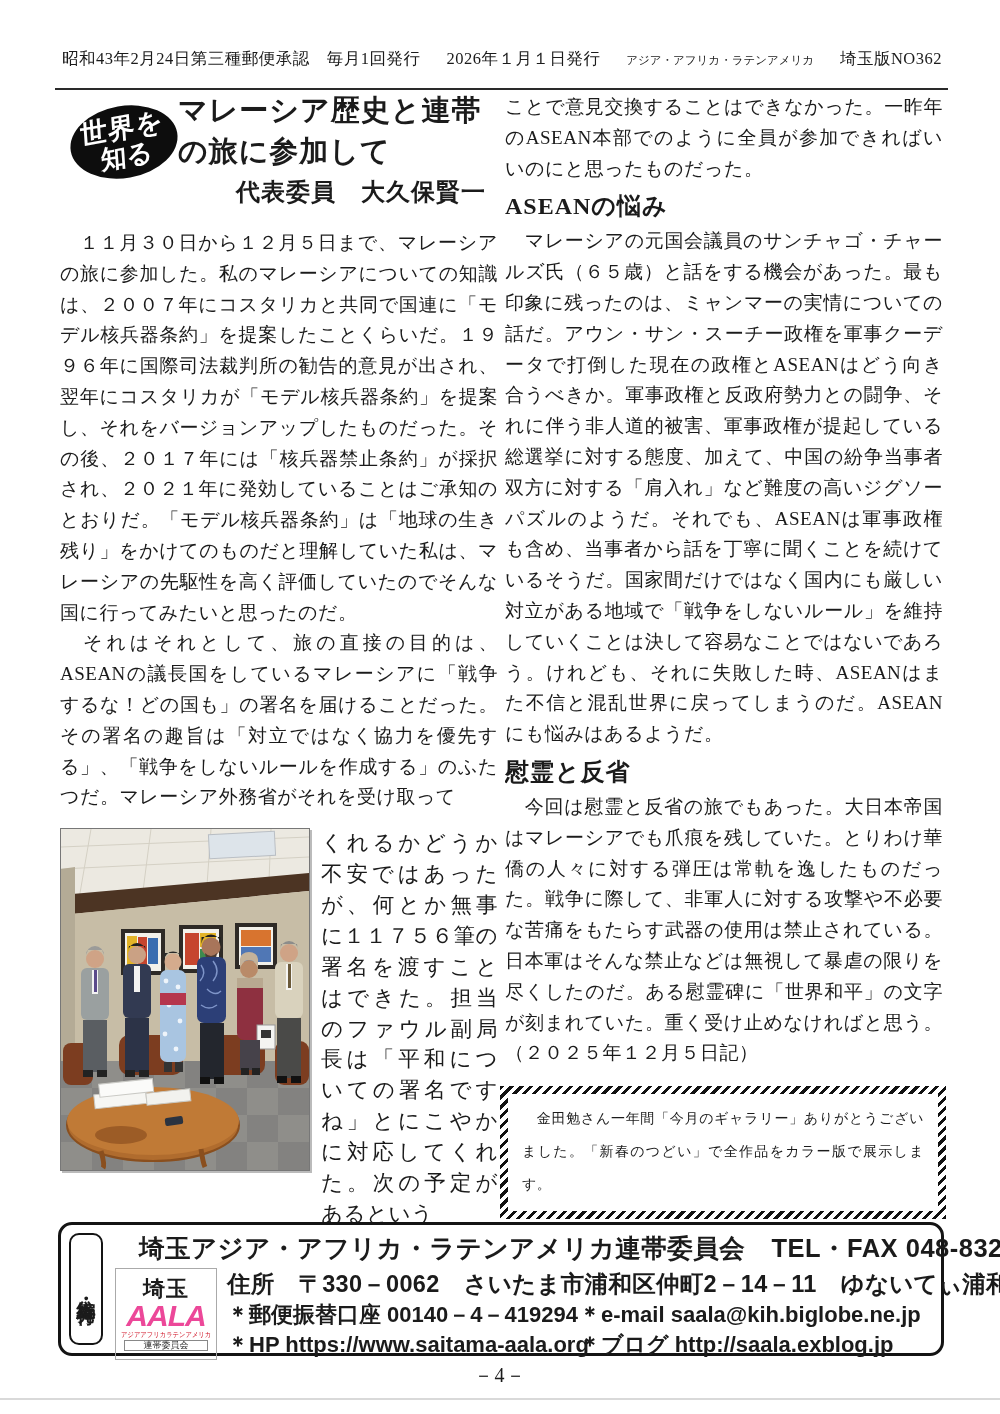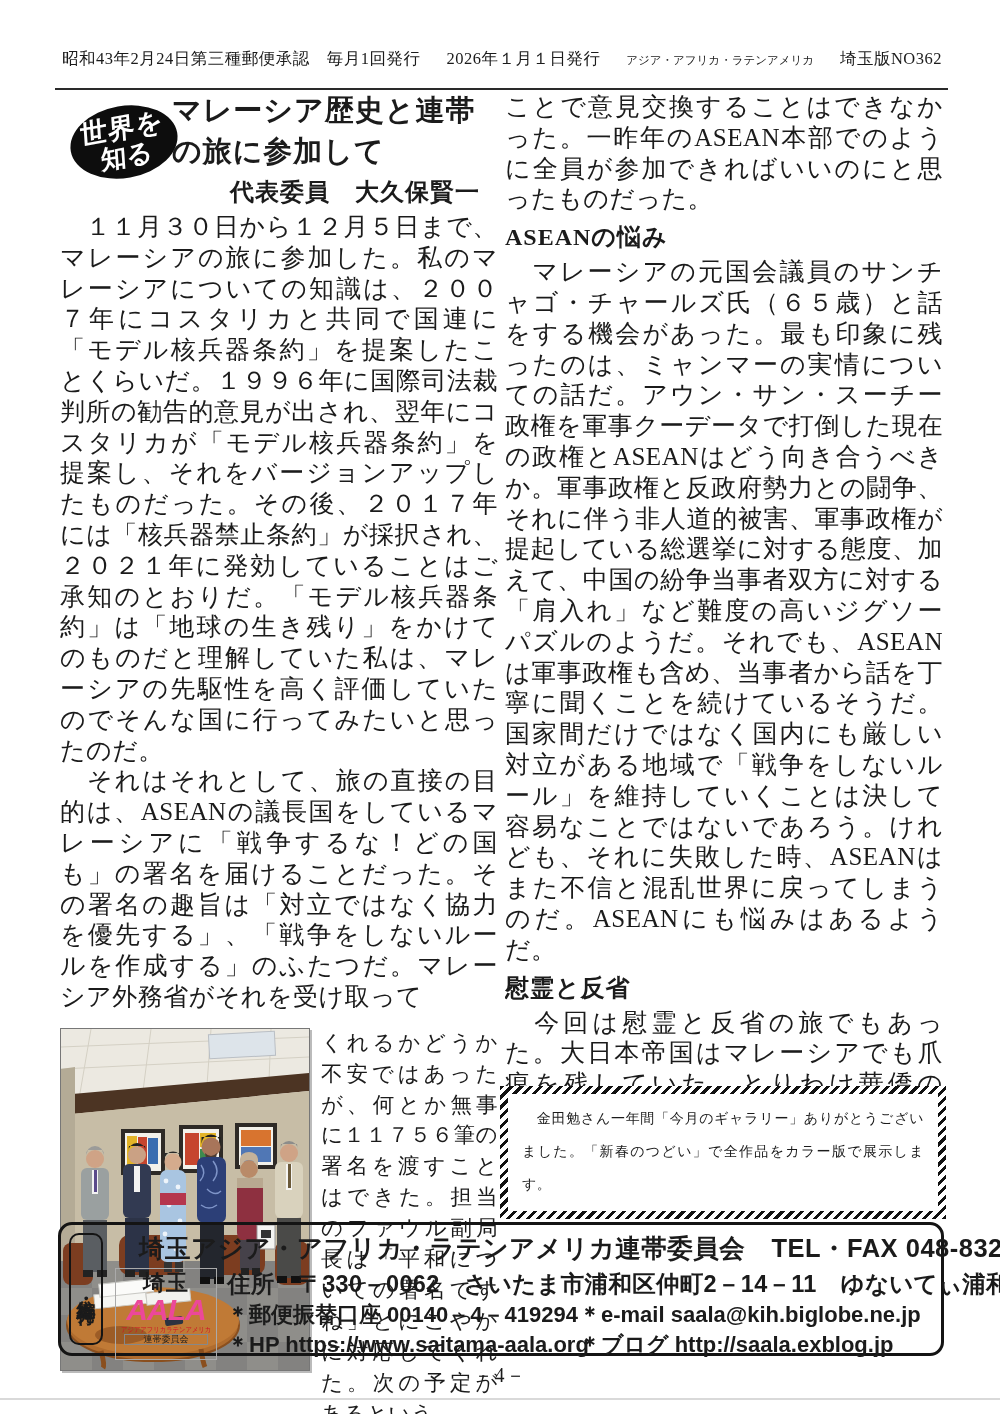--- a/index.html
+++ b/index.html
@@ -13,28 +13,28 @@
   .hdr-rule{position:absolute;top:88px;left:55px;right:52px;border-top:2px solid #2a2a2a;}
   
   .badge{
     position:absolute;left:70px;top:106px;width:108px;height:72px;background:#0d0d0d;border-radius:50%;
     transform:rotate(-10deg);display:flex;flex-direction:column;align-items:center;justify-content:center;
     color:#fff;font-family:"Liberation Sans","DejaVu Sans",sans-serif;font-weight:bold;line-height:1;
   }
   .badge span{display:block;transform:skewX(-6deg);}
   .badge .b1{font-size:27px;letter-spacing:1px;}
   .badge .b2{font-size:26px;margin-top:1px;}
-  .mast{position:absolute;left:172px;top:90px;width:315px;}
+  .mast{position:absolute;left:178px;top:90px;width:315px;}
   .mast .title{font-size:29px;font-weight:bold;line-height:41px;letter-spacing:1px;}
   .mast .byline{margin-top:4px;padding-left:58px;font-size:24px;font-weight:bold;letter-spacing:1px;white-space:nowrap;}
   
   .col{position:absolute;width:438px;}
-  .col-left{left:60px;top:212px;}
+  .col-left{left:60px;top:228px;}
   .col-right{left:505px;top:92px;height:996px;overflow:hidden;}
-  .body-p{margin:0;font-size:25px;line-height:30.8px;text-align:justify;letter-spacing:.5px;}
+  .body-p{margin:0;font-size:19px;line-height:30.8px;text-align:justify;letter-spacing:.5px;}
   h3.sec{margin:4px 0 2px 0;font-size:24px;font-weight:bold;line-height:36px;letter-spacing:1px;}
   
   .photo-row{display:flex;gap:11px;margin-top:15px;}
   .photo-frame{width:248px;height:341px;flex:0 0 auto;border:1px solid #777;box-shadow:2px 2px 0 #bbb;background:#cfc6b2;}
   .photo-frame svg{display:block;width:100%;height:100%;}
   .photo-side{flex:1;font-size:21.5px;line-height:30.9px;text-align:justify;letter-spacing:.5px;}
   
   .notice{
     position:absolute;left:500px;top:1086px;width:446px;box-sizing:border-box;
     padding:8px;background:repeating-linear-gradient(135deg,#111 0 3px,#fff 3px 7px);
@@ -49,21 +49,21 @@
   .edit-label{
     writing-mode:vertical-rl;text-orientation:upright;font-weight:bold;font-size:19px;letter-spacing:2px;
     border:2px solid #141414;border-radius:10px;padding:4px 2px;margin:2px 10px 2px 0;align-self:stretch;
     display:flex;align-items:center;justify-content:center;
   }
   .footer-main{flex:1;display:flex;flex-direction:column;}
   .f-line1{display:flex;gap:26px;align-items:baseline;font-weight:bold;font-size:25.5px;letter-spacing:.5px;padding-left:26px;white-space:nowrap;}
   .f-lower{display:flex;flex:1;margin-top:2px;}
   .aala-logo{
     width:100px;flex:0 0 auto;border:1px solid #aaa;margin:0 10px 0 2px;text-align:center;
-    display:flex;flex-direction:column;justify-content:flex-start;line-height:1.05;padding:2px 0;
+    display:flex;flex-direction:column;justify-content:center;line-height:1.05;padding:2px 0;
   }
   .aala-top{font-size:22px;font-weight:900;letter-spacing:1px;}
   .aala-main{color:#ec4899;font-size:30px;font-weight:900;font-style:italic;letter-spacing:-1px;}
   .aala-s1{color:#cf1124;font-size:7px;white-space:nowrap;transform:scaleX(.9);}
   .aala-s2{font-size:9px;border:1px solid #888;margin:1px 8px 0 8px;}
   .f-rows{flex:1;display:flex;flex-direction:column;justify-content:space-between;font-weight:bold;white-space:nowrap;}
   .f-line2{font-size:23.5px;letter-spacing:.3px;}
   .f-line34{display:flex;font-size:22px;}
   .f-line34 .a{width:352px;}
   

